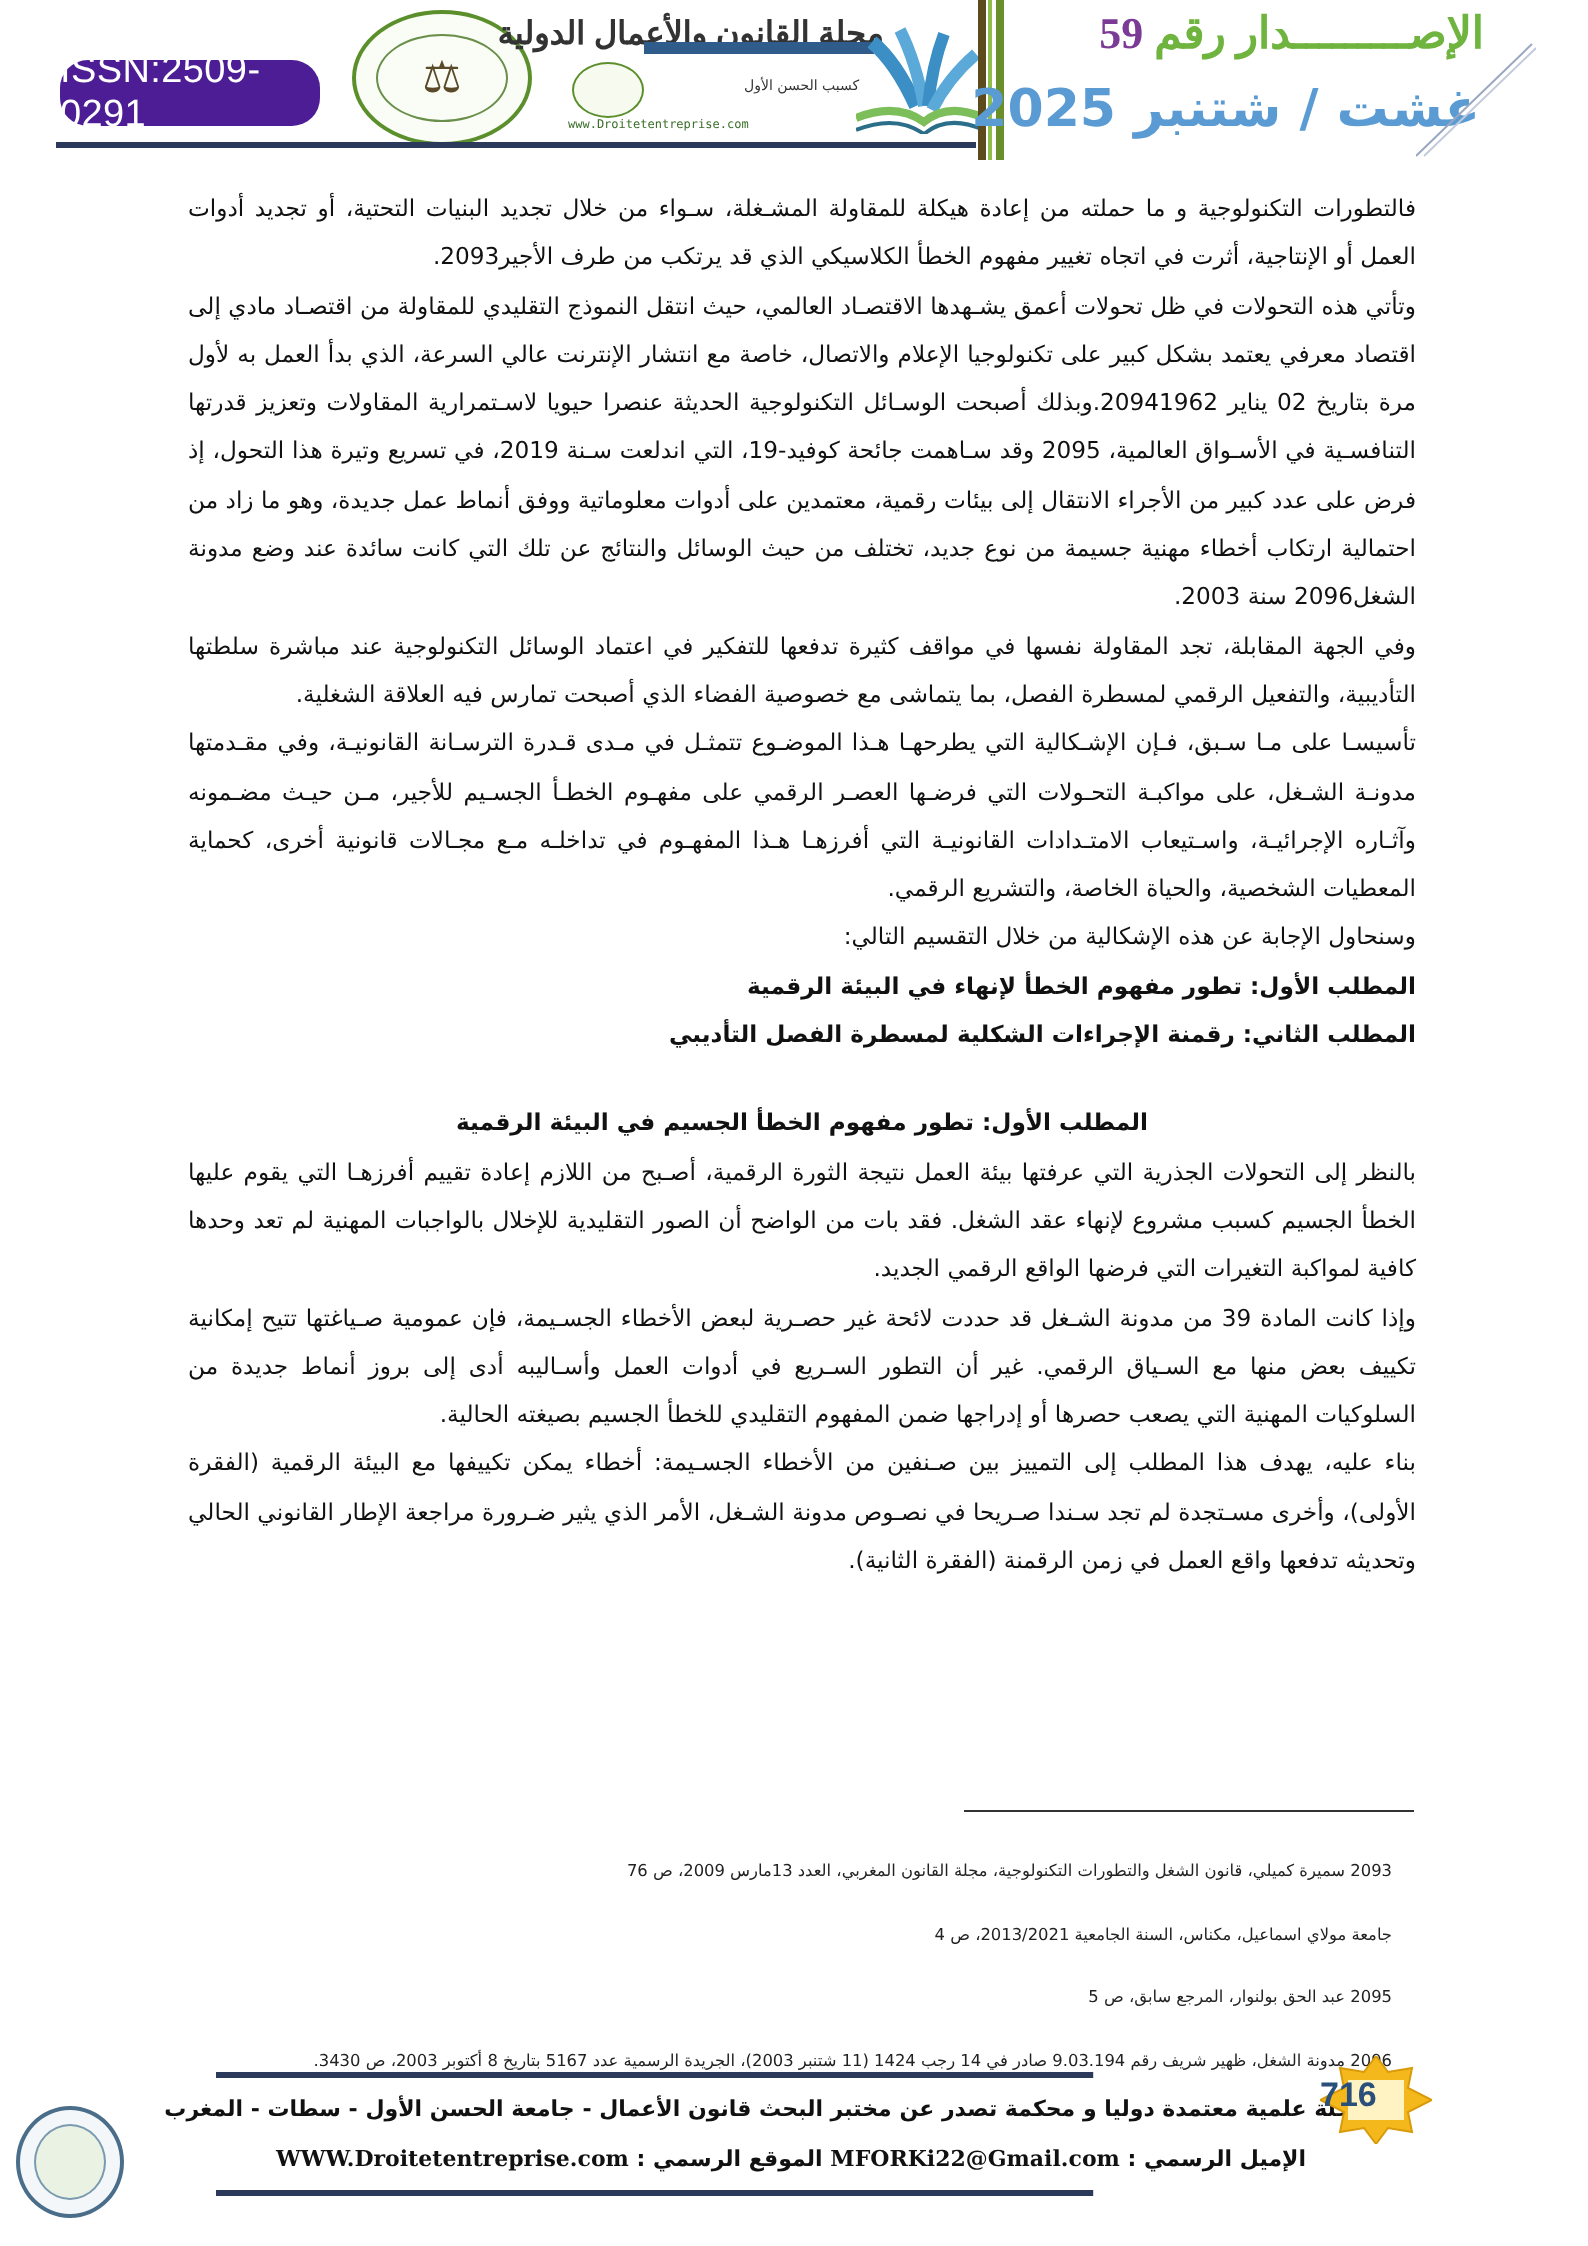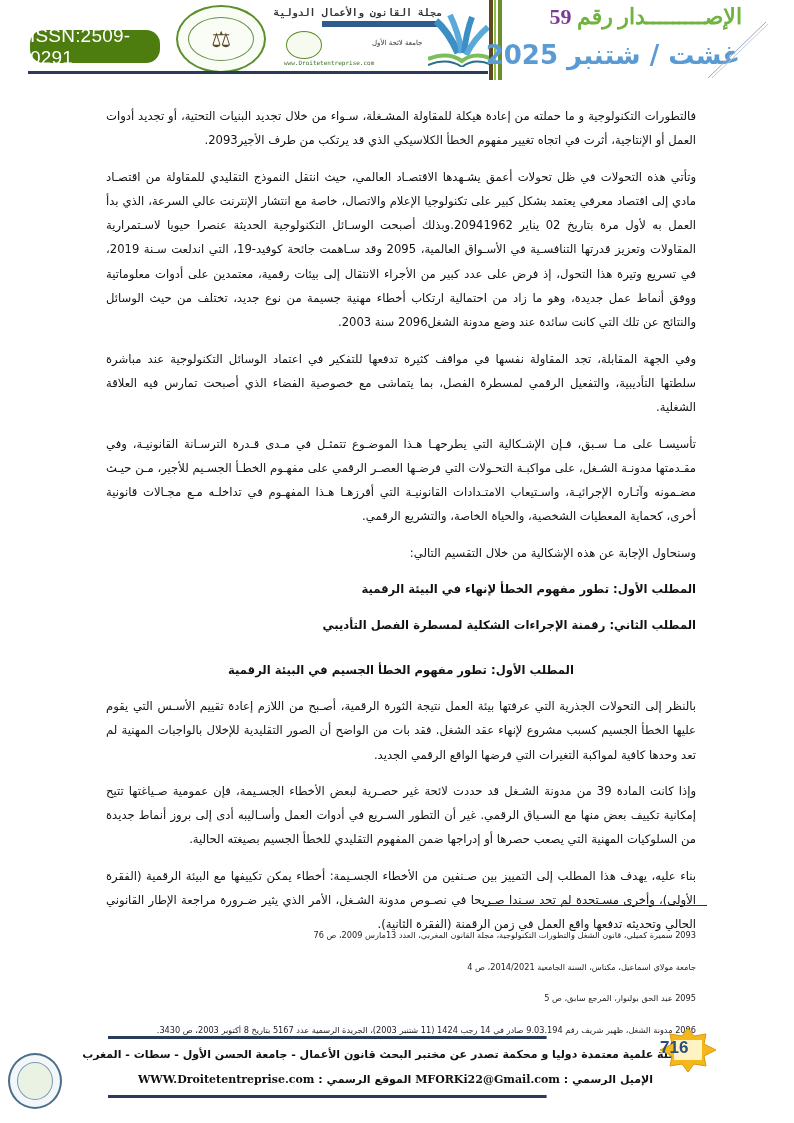--- a/index.html
+++ b/index.html
@@ -1,30 +1,30 @@
 <!DOCTYPE html>
 <html><head>
 <meta charset="utf-8">
 <style>
   html, body { margin: 0; padding: 0; background: #ffffff; }
   body { width: 794px; height: 1123px; position: relative; overflow: hidden;
          font-family: "DejaVu Sans", sans-serif; color: #111; }
 
   
   .issn { position: absolute; left: 30px; top: 30px; width: 130px; height: 33px;
-          background: #4d7c0f; border-radius: 14px; color: #fff;
+          background: #4c1d95; border-radius: 14px; color: #fff;
           font-family: "Liberation Sans", sans-serif; font-size: 19px; font-weight: normal;
           display: flex; align-items: center; justify-content: center; letter-spacing: 0.2px; }
   .lab-logo { position: absolute; left: 176px; top: 5px; width: 86px; height: 64px;
               border-radius: 50%; border: 2px solid #5b8f2c; background: #fafdf5;
               display: flex; align-items: center; justify-content: center; }
   .lab-logo .ring { position: absolute; inset: 10px; border-radius: 50%; border: 1px solid #6a8f4a; }
   .scale { font-size: 22px; color: #5a4a2a; position: relative; }
   .journal-banner { position: absolute; left: 282px; top: 5px; width: 210px; height: 62px; }
-  .jb-title { position: absolute; right: 50px; top: 2px; font-size: 10px; color: #333; font-weight: bold; direction: rtl; white-space: nowrap; font-family: Liberation Mono, monospace;}
+  .jb-title { position: absolute; right: 50px; top: 2px; font-size: 16px; color: #333; font-weight: bold; direction: rtl; white-space: nowrap; font-family: Liberation Sans, sans-serif;}
   .jb-strip { position: absolute; left: 40px; top: 16px; width: 115px; height: 6px; background: #2f5c8a; }
   .jb-mini-logo { position: absolute; left: 4px; top: 26px; width: 34px; height: 26px; border-radius: 50%; border: 1px solid #5b8f2c; background:#f6faef;}
   .jb-url { position: absolute; left: 2px; top: 54px; font-size: 6px; color: #3a6e2a; font-family: "DejaVu Sans Mono", monospace; }
   .jb-uni { position: absolute; left: 90px; top: 34px; font-size: 7px; color: #333; direction: rtl; }
   .book { position: absolute; right: 0; top: 8px; width: 64px; height: 54px; }
   .hdr-line { position: absolute; left: 28px; top: 71px; width: 460px; height: 3px; background: #2b3a5a; }
   .v-bars { position: absolute; left: 489px; top: 0; width: 14px; height: 80px; }
   .v-bars .b1 { position: absolute; left: 0; top: 0; width: 4px; height: 80px; background: #5d4b1e; }
   .v-bars .b2 { position: absolute; left: 5px; top: 0; width: 2px; height: 80px; background: #8fbf4a; }
   .v-bars .b3 { position: absolute; left: 9px; top: 0; width: 4px; height: 80px; background: #6a8f2a; }
@@ -32,21 +32,21 @@
                  font-family: Liberation Serif, serif; font-weight: bold; font-size: 22px; white-space: nowrap; }
   .issue-line1 .word { color: #6fb43f; }
   .issue-line1 .num { color: #7b3a96; }
   .issue-line2 { position: absolute; left: 510px; top: 40px; width: 230px; direction: rtl; text-align: right;
                  font-family: "DejaVu Sans", sans-serif; font-weight: bold; font-size: 26px; color: #5a9bd4; white-space: nowrap; }
   .diag { position: absolute; left: 708px; top: 20px; width: 60px; height: 60px; }
 
   
   .content { position: absolute; left: 94px; top: 92px; width: 614px; direction: rtl; text-align: justify;
              font-family: "DejaVu Sans", sans-serif; font-size: 11.6px; line-height: 24.3px; color: #111; }
-  .content p { margin: 12px; }
+  .content p { margin: 0; }
   .content .bold { font-weight: bold; }
   .section-title { text-align: center !important; font-weight: bold; margin-top: 20px !important; }
 
   .fn-rule { position: absolute; left: 482px; top: 905px; width: 225px; height: 1px; background: #333; }
   .footnotes { position: absolute; left: 94px; top: 914px; width: 614px; direction: rtl; text-align: right;
                font-family: "DejaVu Sans", sans-serif; font-size: 8.2px; line-height: 19.5px; color: #222; }
   .footnotes p { margin: 12px; white-space: nowrap; overflow: hidden; }
 
   
   .ft-line { position: absolute; left: 108px; width: 258px; height: 3px; background: #2b3a5a; }
@@ -71,21 +71,21 @@
 
 <div class="lab-logo">
   <div class="ring"></div>
   <span class="scale">⚖</span>
 </div>
 
 <div class="journal-banner">
   <div class="jb-title">مجلة القانون والأعمال الدولية</div>
   <div class="jb-strip"></div>
   <div class="jb-mini-logo"></div>
-  <div class="jb-uni">جامعة لائحة الأول</div>
+  <div class="jb-uni">كسبب الحسن الأول</div>
   <div class="jb-url">www.Droitetentreprise.com</div>
   <svg class="book" viewBox="0 0 64 54">
     <path d="M8 8 Q20 18 30 40" stroke="#3b8fc4" stroke-width="7" fill="none"></path>
     <path d="M22 2 Q30 18 34 40" stroke="#5aa9d8" stroke-width="6" fill="none"></path>
     <path d="M44 4 Q38 20 36 40" stroke="#3b8fc4" stroke-width="6" fill="none"></path>
     <path d="M60 14 Q46 26 38 42" stroke="#5aa9d8" stroke-width="6" fill="none"></path>
     <path d="M0 46 Q20 38 34 48 Q46 38 64 46" stroke="#7cbf5a" stroke-width="4" fill="none"></path>
     <path d="M0 52 Q20 44 34 54 Q46 44 64 52" stroke="#2b6e8a" stroke-width="2" fill="none"></path>
   </svg>
 </div>
@@ -113,29 +113,29 @@
   <p>وفي الجهة المقابلة، تجد المقاولة نفسها في مواقف كثيرة تدفعها للتفكير في اعتماد الوسائل التكنولوجية عند مباشرة سلطتها التأديبية، والتفعيل الرقمي لمسطرة الفصل، بما يتماشى مع خصوصية الفضاء الذي أصبحت تمارس فيه العلاقة الشغلية.</p>
   <p>تأسيسـا على مـا سـبق، فـإن الإشـكالية التي يطرحهـا هـذا الموضـوع تتمثـل في مـدى قـدرة الترسـانة القانونيـة، وفي مقـدمتها مدونـة الشـغل، على مواكبـة التحـولات التي فرضـها العصـر الرقمي على مفهـوم الخطـأ الجسـيم للأجير، مـن حيـث مضـمونه وآثـاره الإجرائيـة، واسـتيعاب الامتـدادات القانونيـة التي أفرزهـا هـذا المفهـوم في تداخلـه مـع مجـالات قانونية أخرى، كحماية المعطيات الشخصية، والحياة الخاصة، والتشريع الرقمي.</p>
   <p>وسنحاول الإجابة عن هذه الإشكالية من خلال التقسيم التالي:</p>
   <p>
     <span class="bold">المطلب الأول:</span><span class="bold"> تطور مفهوم الخطأ لإنهاء في البيئة الرقمية</span>
   </p>
   <p>
     <span class="bold">المطلب الثاني:</span><span class="bold"> رقمنة الإجراءات الشكلية لمسطرة الفصل التأديبي</span>
   </p>
   <p class="section-title">المطلب الأول: تطور مفهوم الخطأ الجسيم في البيئة الرقمية</p>
-  <p>بالنظر إلى التحولات الجذرية التي عرفتها بيئة العمل نتيجة الثورة الرقمية، أصـبح من اللازم إعادة تقييم الأسـس التي يقوم عليها الخطأ الجسيم كسبب مشروع لإنهاء عقد الشغل. فقد بات من الواضح أن الصور التقليدية للإخلال بالواجبات المهنية لم تعد وحدها كافية لمواكبة التغيرات التي فرضها الواقع الرقمي الجديد.</p>
+  <p>بالنظر إلى التحولات الجذرية التي عرفتها بيئة العمل نتيجة الثورة الرقمية، أصـبح من اللازم إعادة تقييم أفرزهـا التي يقوم عليها الخطأ الجسيم كسبب مشروع لإنهاء عقد الشغل. فقد بات من الواضح أن الصور التقليدية للإخلال بالواجبات المهنية لم تعد وحدها كافية لمواكبة التغيرات التي فرضها الواقع الرقمي الجديد.</p>
   <p>وإذا كانت المادة 39 من مدونة الشـغل قد حددت لائحة غير حصـرية لبعض الأخطاء الجسـيمة، فإن عمومية صـياغتها تتيح إمكانية تكييف بعض منها مع السـياق الرقمي. غير أن التطور السـريع في أدوات العمل وأسـاليبه أدى إلى بروز أنماط جديدة من السلوكيات المهنية التي يصعب حصرها أو إدراجها ضمن المفهوم التقليدي للخطأ الجسيم بصيغته الحالية.</p>
   <p>بناء عليه، يهدف هذا المطلب إلى التمييز بين صـنفين من الأخطاء الجسـيمة: أخطاء يمكن تكييفها مع البيئة الرقمية (الفقرة الأولى)، وأخرى مسـتجدة لم تجد سـندا صـريحا في نصـوص مدونة الشـغل، الأمر الذي يثير ضـرورة مراجعة الإطار القانوني الحالي وتحديثه تدفعها واقع العمل في زمن الرقمنة (الفقرة الثانية).</p>
 </div>
 
 <div class="fn-rule"></div>
 <div class="footnotes">
   <p>2093  سميرة كميلي، قانون الشغل والتطورات التكنولوجية، مجلة القانون المغربي، العدد 13مارس 2009، ص 76</p>
-  <p>جامعة مولاي اسماعيل، مكناس، السنة الجامعية 2014/2021، ص 4</p>
+  <p>جامعة مولاي اسماعيل، مكناس، السنة الجامعية 2013/2021، ص 4</p>
   <p>2095 عبد الحق بولنوار، المرجع سابق، ص 5</p>
   <p>2096 مدونة الشغل، ظهير شريف رقم 9.03.194 صادر في 14 رجب 1424 (11 شتنبر 2003)، الجريدة الرسمية عدد 5167 بتاريخ 8 أكتوبر 2003، ص 3430.</p>
 </div>
 
 <div class="ft-line top" style="left: 108px; width: 258px; transform: scaleX(1.7); transform-origin: left center;"></div>
 <div class="ft-line top" style="left:366px;width:0;"></div>
 <div class="ft-text1">مجلة علمية معتمدة  دوليا و محكمة تصدر عن مختبر البحث قانون الأعمال - جامعة الحسن الأول - سطات - المغرب</div>
 <div class="ft-text2">
   <span>الإميل الرسمي :</span>
   <span class="ltr">MFORKi22@Gmail.com</span>

